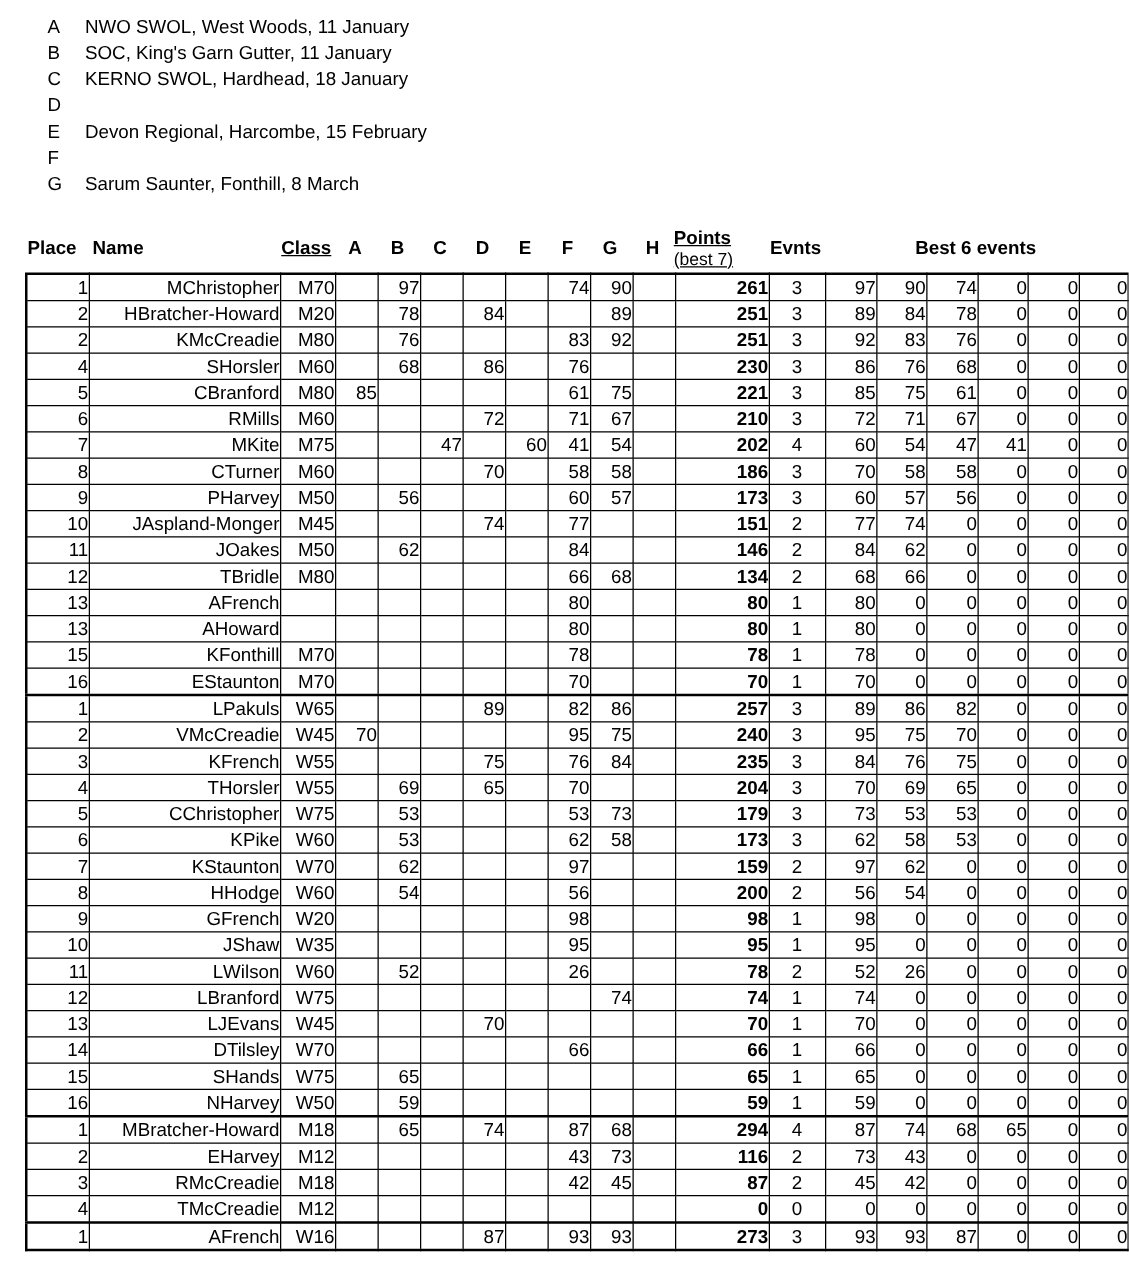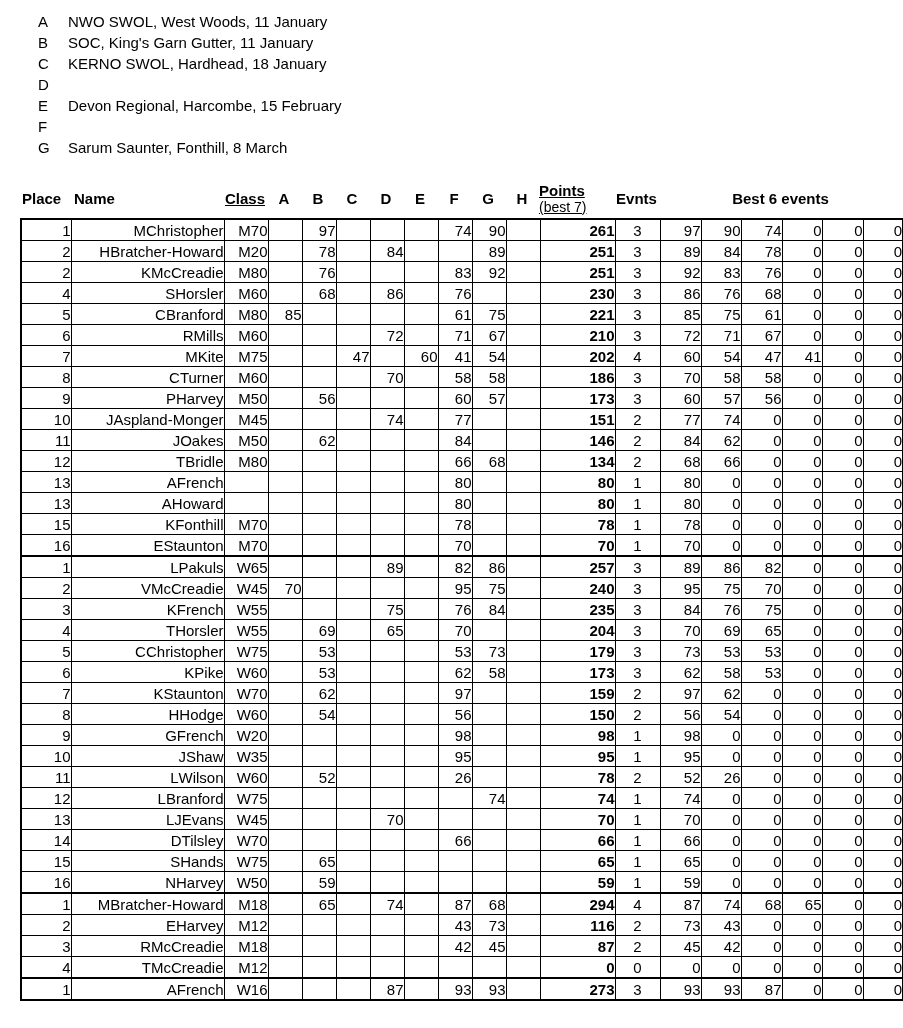--- a/index.html
+++ b/index.html
@@ -607,21 +607,21 @@
           <td class="name"><span class="initial">H</span><span>Hodge</span></td>
           <td class="cls">W60</td>
           <td class="ev"></td>
           <td class="ev">54</td>
           <td class="ev"></td>
           <td class="ev"></td>
           <td class="ev"></td>
           <td class="ev">56</td>
           <td class="ev"></td>
           <td class="ev thickR"></td>
-          <td class="pts thickR">150</td>
+          <td class="pts thickR">200</td>
           <td class="evn thickR">2</td>
           <td class="b6">56</td>
           <td class="b6">54</td>
           <td class="b6">0</td>
           <td class="b6">0</td>
           <td class="b6">0</td>
           <td class="b6">0</td>
         </tr>
         <tr>
           <td class="place">9</td>

